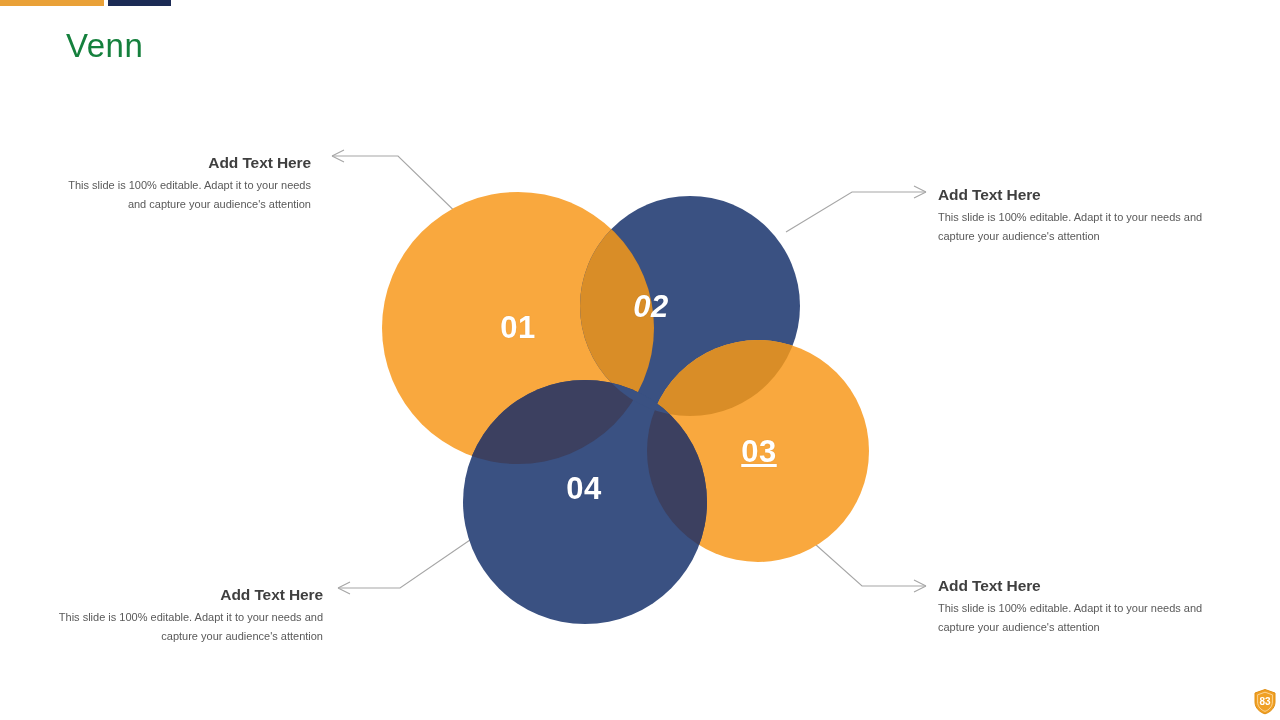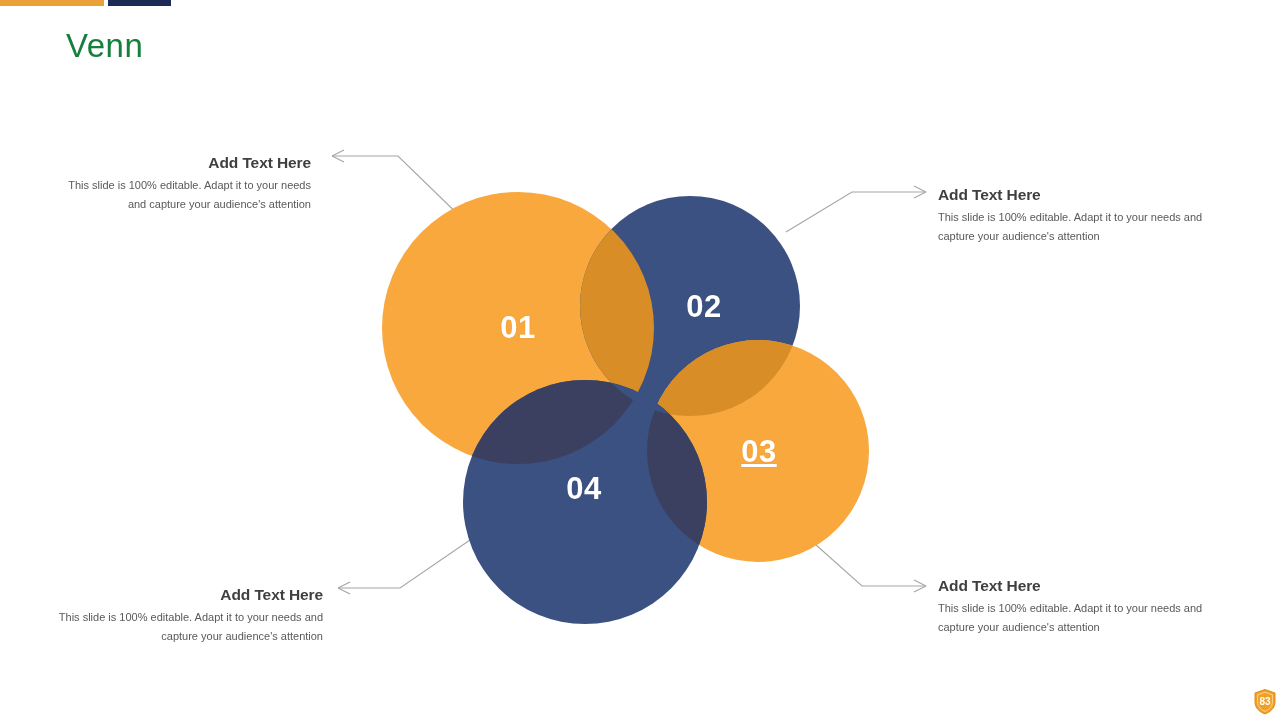--- a/index.html
+++ b/index.html
@@ -76,21 +76,21 @@
   .circle-label {
     position: absolute;
     font-size: 31px;
     font-weight: bold;
     color: #ffffff;
     letter-spacing: 0.5px;
     transform: translate(-50%, -50%);
     text-shadow: 0 0 2px rgba(0,0,0,0.07);
   }
   #label-01 { left: 512px; top: 328px; margin-left: 6px; }
-  #label-02 { left: 704px; top: 307px; }
+  #label-02 { left: 651px; top: 307px; font-style: italic; }
   #label-03 { left: 759px; top: 452px; text-decoration: underline; }
   #label-04 { left: 584px; top: 489px; }
 
   
   #page-badge {
     position: absolute;
     left: 1253px; top: 688px;
     width: 24px; height: 27px;
   }
   #page-badge .badge-num {

